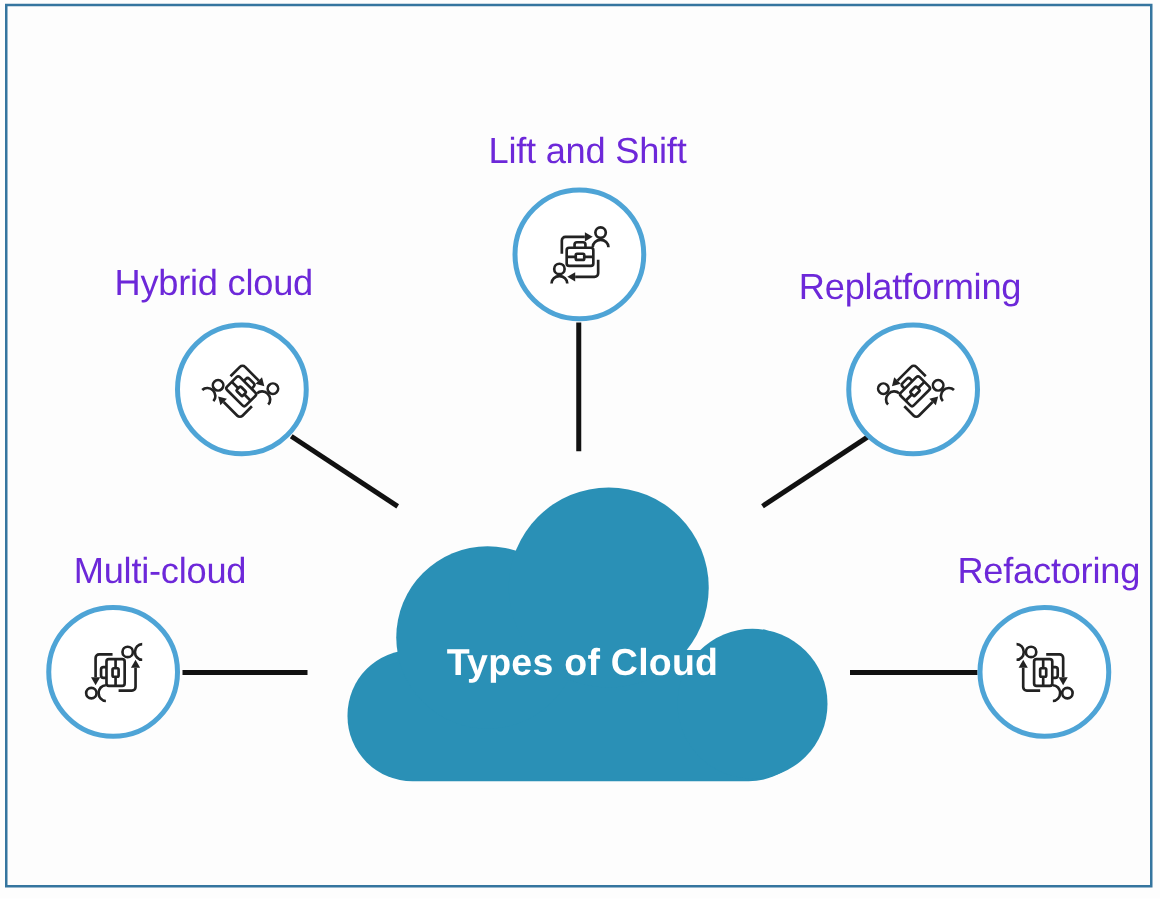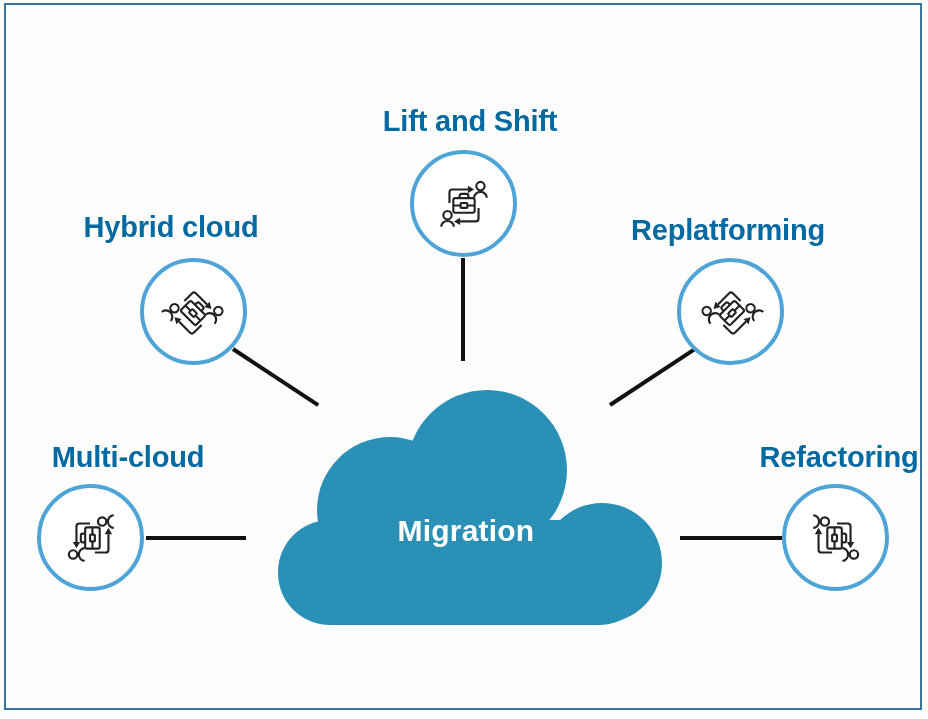--- a/index.html
+++ b/index.html
@@ -17,21 +17,21 @@
   .node-circle { position:absolute; width:99px; height:99px; border:4px solid #4ea4d6; border-radius:50%;
                  background:#ffffff; display:flex; align-items:center; justify-content:center; box-sizing:content-box; }
   .node-icon { width:62px; height:62px; }
 
   .rot-hybrid  { transform: rotate(45deg); }
   .rot-replat  { transform: rotate(-45deg) scaleX(-1); }
   .rot-multi   { transform: rotate(-90deg) scaleX(-1); }
   .rot-refact  { transform: rotate(90deg); }
 
   .node-label { position:absolute; transform:translateX(-50%); white-space:nowrap;
-                color:#0369a1; font-size:29px; line-height:34px; font-weight:700; letter-spacing:-0.2px;text-align:right; }
+                color:#6d28d9; font-size:29px; line-height:34px; font-weight:400; letter-spacing:-0.2px;text-align:right; }
 </style>
 </head>
 <body>
 
 <svg width="0" height="0" style="position:absolute" aria-hidden="true">
   <defs>
     <symbol id="xfer" viewBox="0 0 64 64">
       <g fill="none" stroke="#222222" stroke-width="2.2" stroke-linejoin="round">
         <rect x="21" y="26" width="22" height="15" rx="2"></rect>
         <path d="M27.5,26 v-2.5 a2,2 0 0 1 2,-2 h5 a2,2 0 0 1 2,2 V26"></path>
@@ -62,21 +62,21 @@
 
   <svg class="cloud-svg" viewBox="0 0 390 242">
     <g fill="#2a90b6">
       <rect x="1" y="133" width="373" height="105" rx="52"></rect>
       <circle cx="113" cy="123" r="73"></circle>
       <circle cx="210" cy="83" r="80"></circle>
       <circle cx="325" cy="176" r="60"></circle>
     </g>
   </svg>
   <div class="cloud-title">
-    <div>Migration</div>
+    <div>Types of Cloud</div>
   </div>
 
   <div class="node-circle" style="left:410px; top:150px;">
     <svg class="node-icon">
         <use href="#xfer"></use>
       </svg>
   </div>
   <div class="node-circle" style="left:140px; top:258px;">
     <svg class="node-icon rot-hybrid">
         <use href="#xfer"></use>

